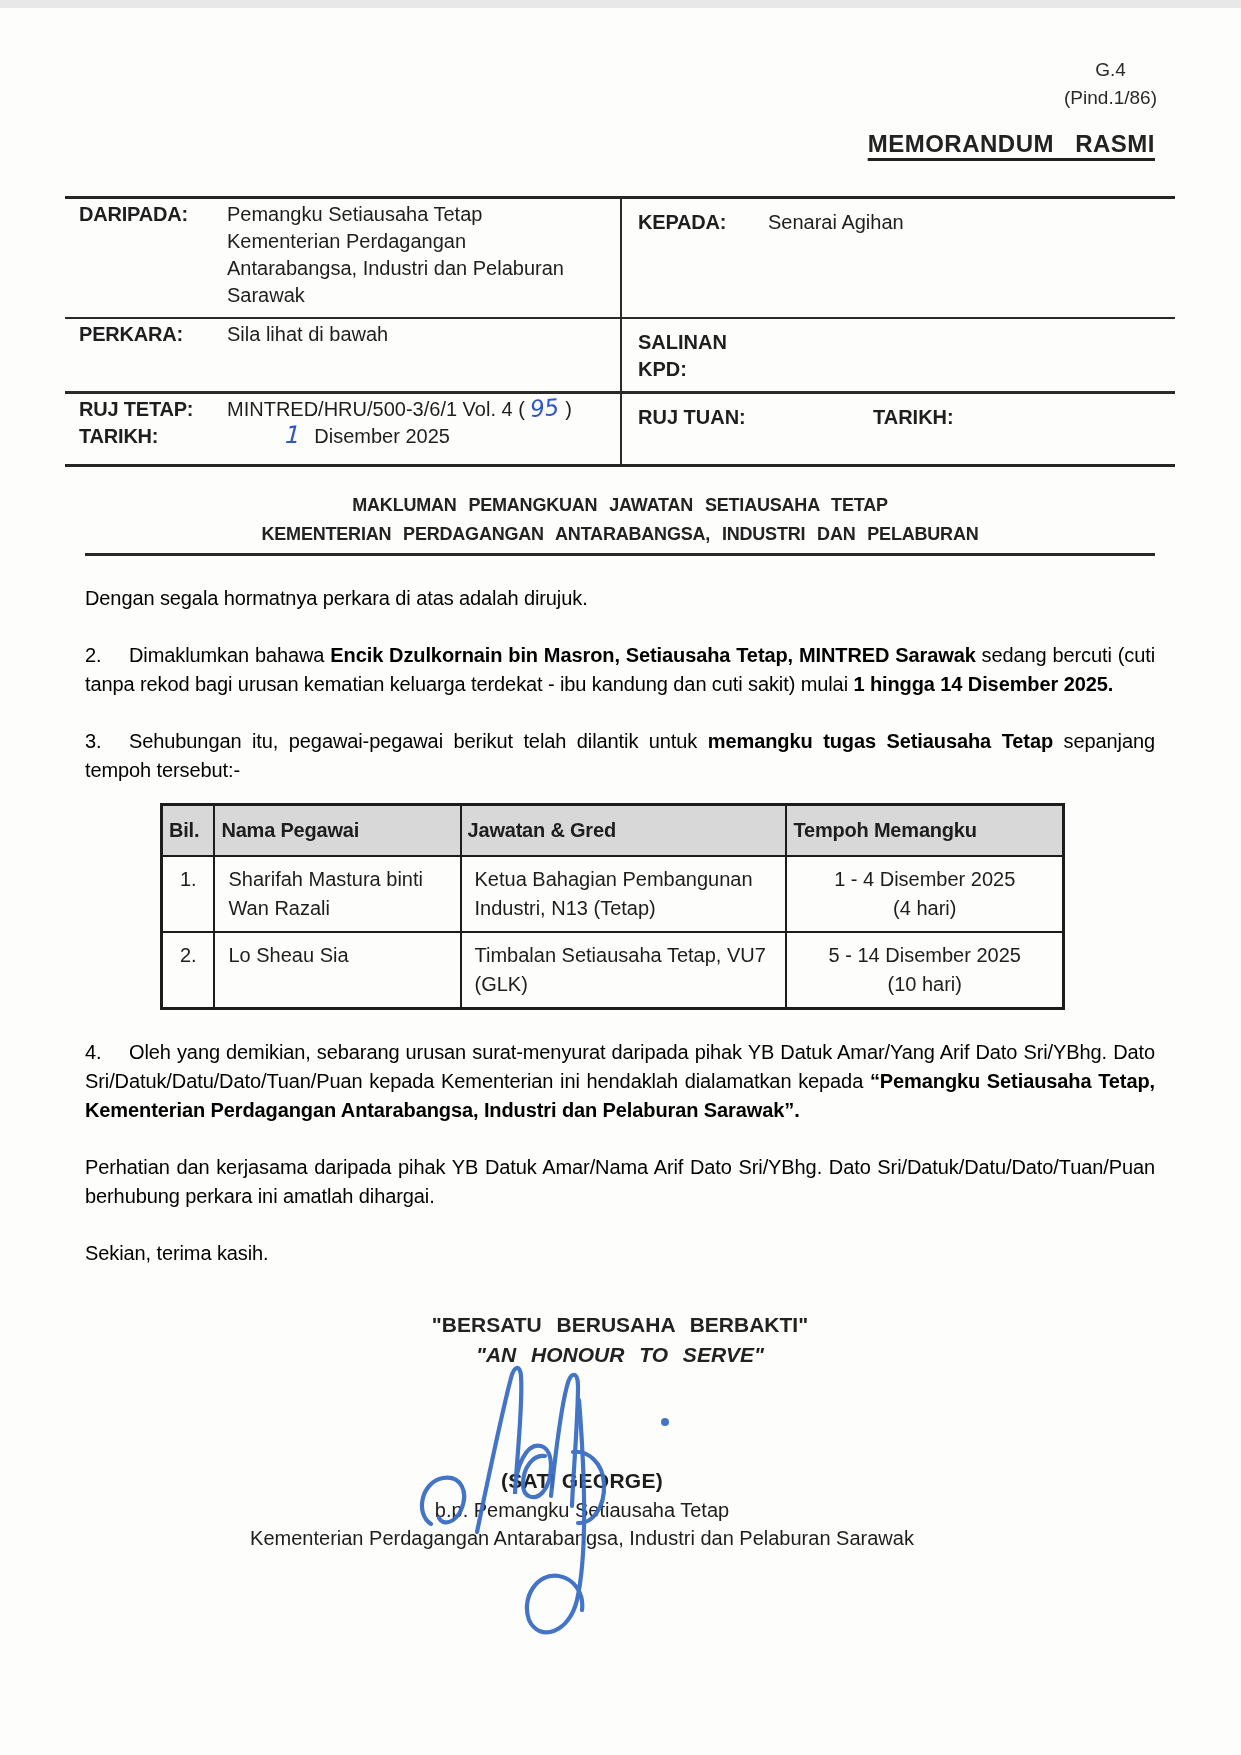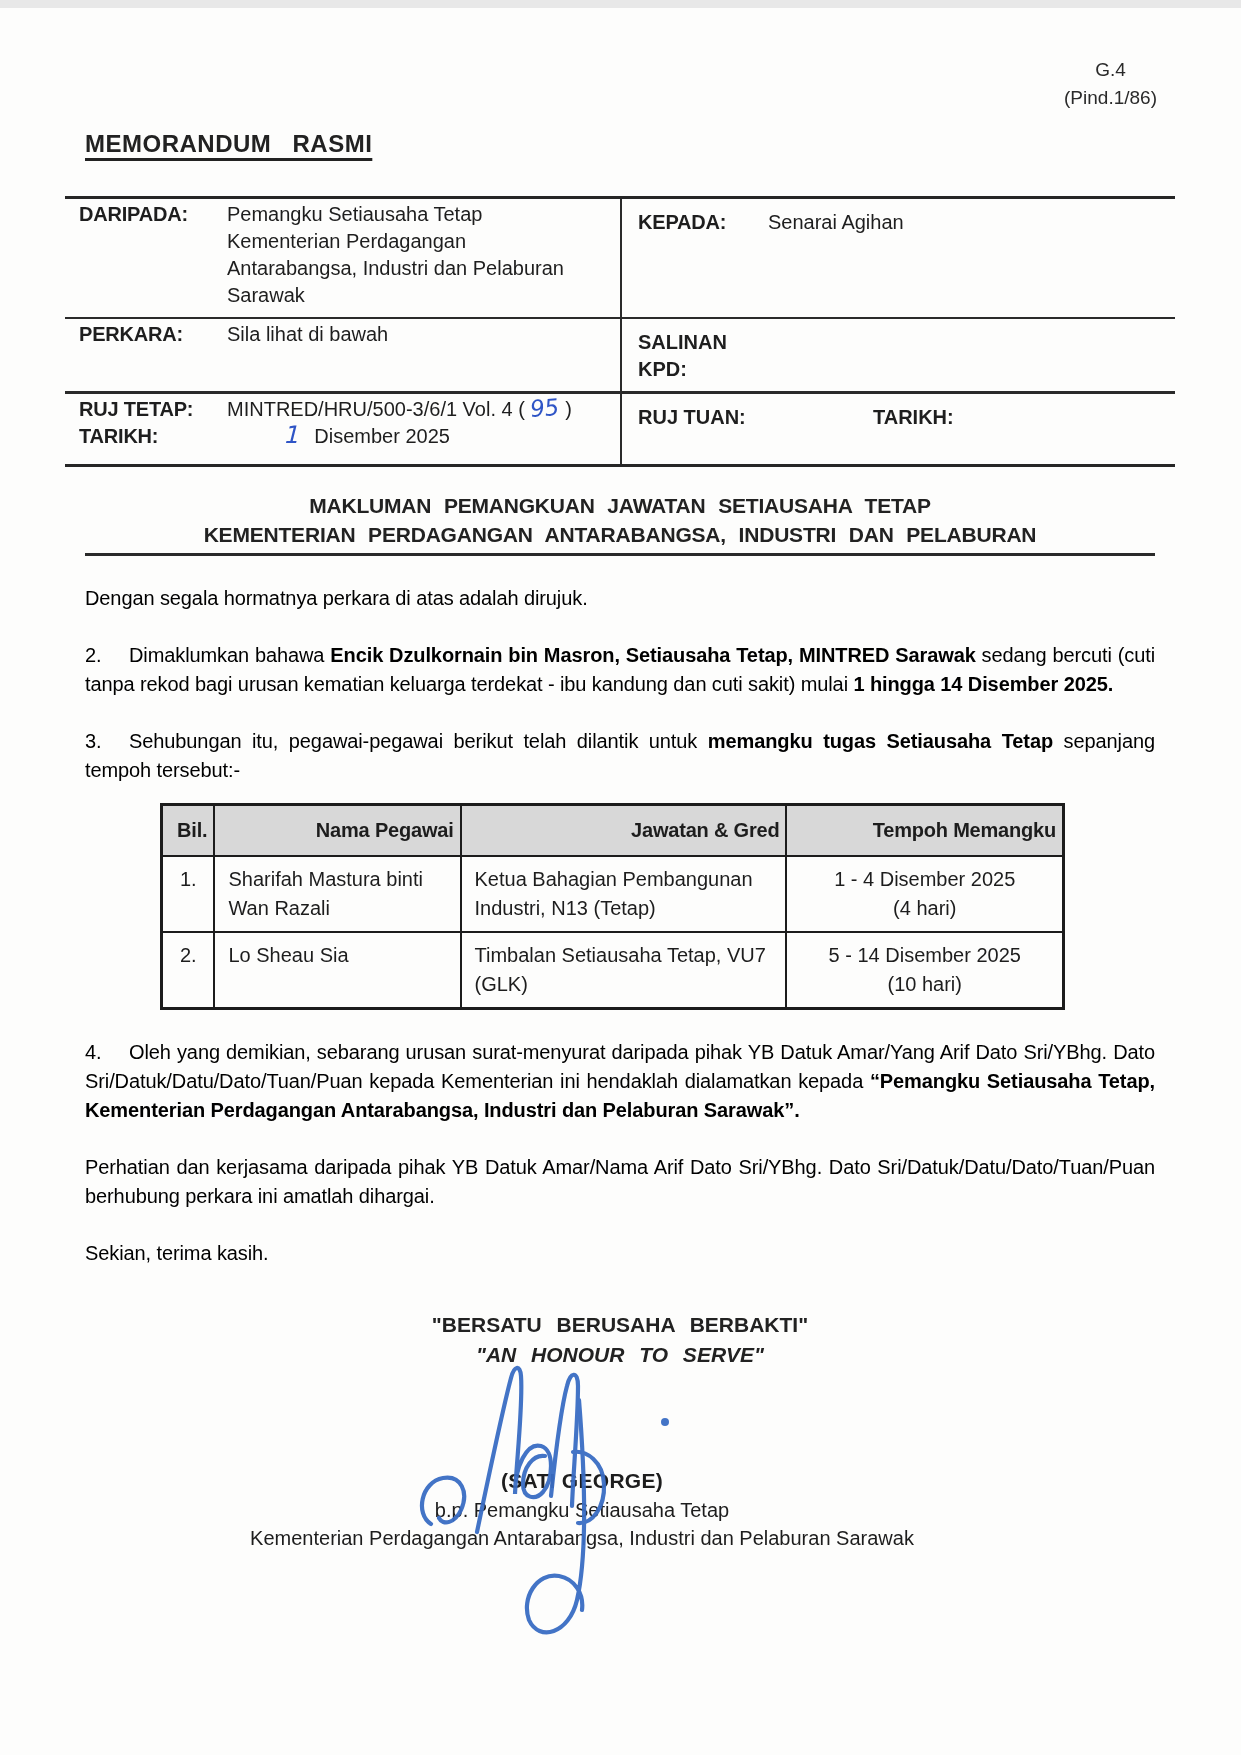--- a/index.html
+++ b/index.html
@@ -16,21 +16,21 @@
 
   
   .corner{
     position:absolute;top:48px;right:84px;
     text-align:center;font-size:19px;line-height:28px;color:#2a2a2a;
   }
 
   
   .memo-title{
     margin:0;padding-top:122px;
-    text-align:left;font-size:24px;font-weight:bold;
+    text-align:right;font-size:24px;font-weight:bold;
     letter-spacing:.5px;word-spacing:14px;color:#222;
   }
   .memo-title span{
     text-decoration:underline;
     text-decoration-thickness:3px;
     text-underline-offset:6px;
   }
 
   
   .htable{
@@ -62,21 +62,21 @@
   }
   .hand-1{
     display:inline-block;color:#2f55c6;font-size:24px;line-height:20px;
     transform:skewX(-14deg);margin:0 14px 0 58px;
     font-family:"DejaVu Sans", sans-serif;
   }
 
   
   .subject{
     margin-top:24px;text-align:center;
-    font-size:21px;font-weight:bold;line-height:29px;
+    font-size:18px;font-weight:bold;line-height:29px;
     word-spacing:7px;letter-spacing:-.2px;color:#222;
     border-bottom:3px solid #2a2a2a;padding-bottom:4px;
   }
 
   
   p.body-p{
     margin:28px 0 0 0;font-size:20px;line-height:29px;
     text-align:justify;letter-spacing:-.1px;color:#000000;
   }
   p.single{text-align:left;}
@@ -84,21 +84,21 @@
   .b{font-weight:bold;}
 
   
   .otable{
     margin:18px 0 0 75px;border-collapse:collapse;
     width:905px;font-size:20px;line-height:29px;color:#1d1d1d;
   }
   .otable th,.otable td{border:2px solid #1c1c1c;box-sizing:border-box;}
   .otable{border:3px solid #1c1c1c;}
   .otable th{
-    background:#d8d8d8;font-weight:bold;text-align:right;
+    background:#d8d8d8;font-weight:bold;text-align:left;
     padding:10px 6px;letter-spacing:-.2px;
   }
   .otable td{padding:8px 13px;vertical-align:top;}
   .col-bil{width:53px;}
   .col-nama{width:247px;}
   .col-jaw{width:327px;}
   .col-tem{width:278px;}
   td.bil{text-align:center;padding-left:4px;padding-right:4px;}
   td.tempoh{text-align:center;}
 

